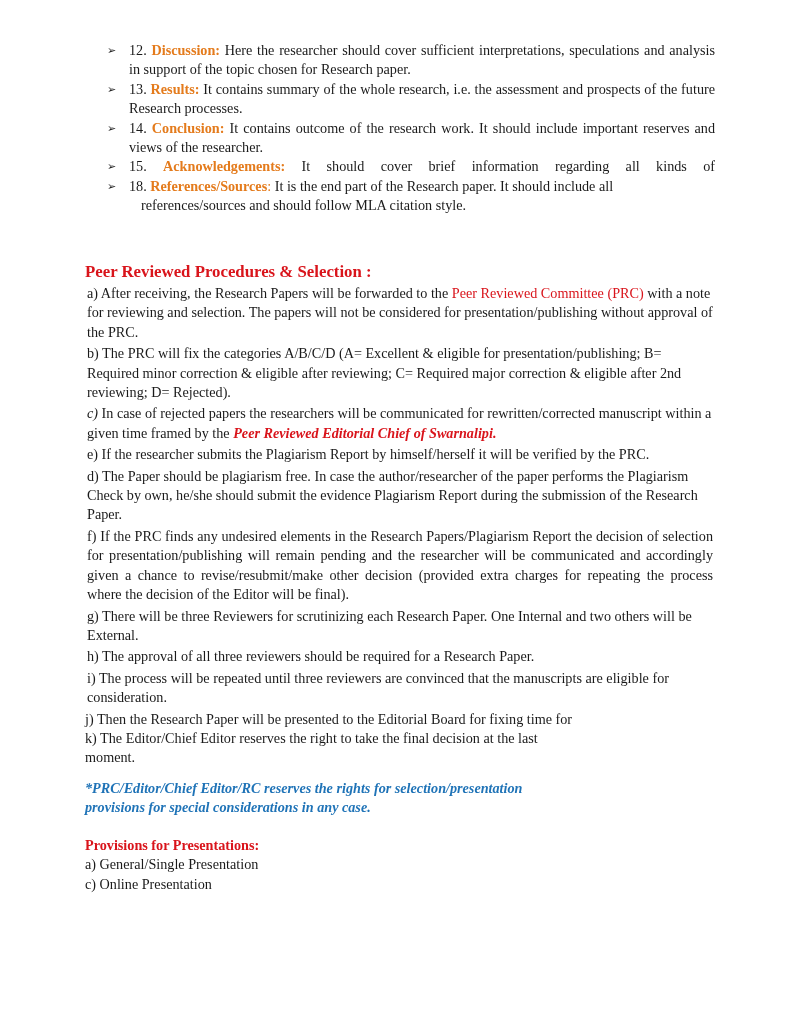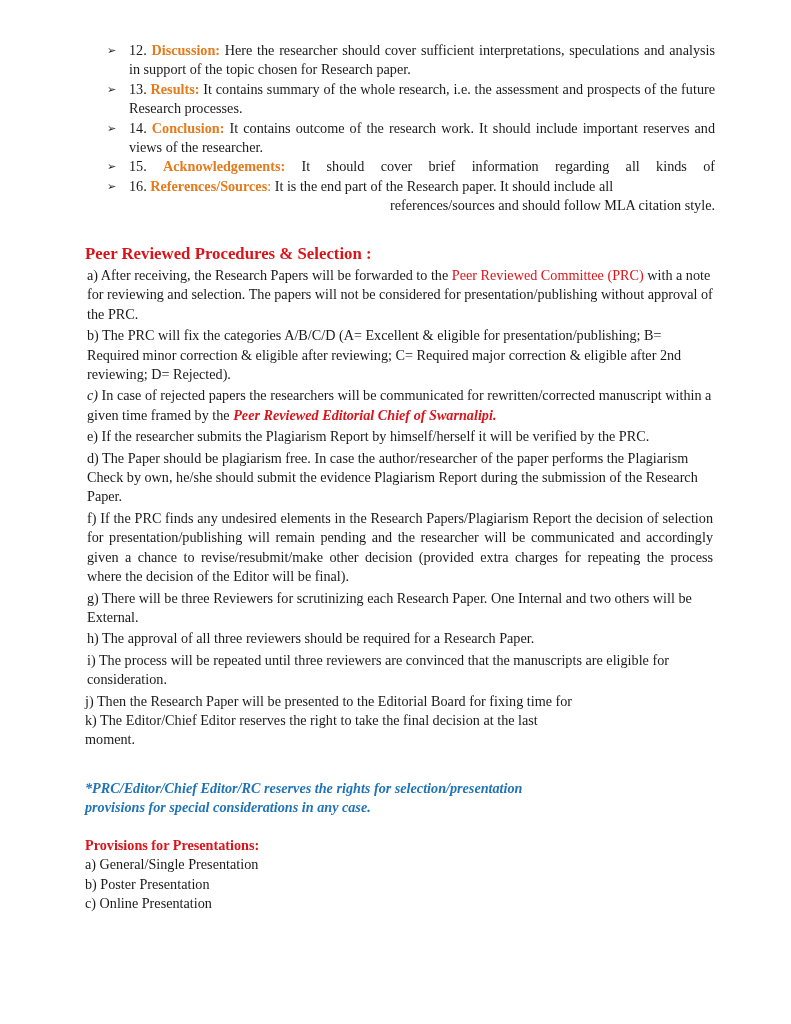--- a/index.html
+++ b/index.html
@@ -114,26 +114,26 @@
       <span class="bullet">➢</span>
       <span>14.</span>
       <span class="orange">Conclusion:</span><span> It contains outcome of the research work. It should include important reserves and views of the researcher.</span>
     </li>
     <li>
       <span class="bullet">➢</span>
       <div class="justify-spread"><span>15.</span> <span class="orange">Acknowledgements:</span><span> It should cover brief information regarding all kinds of</span></div>
     </li>
     <li>
       <span class="bullet">➢</span>
-      <div style="text-align:left;"><span>16.</span> <span class="orange">References/Sources</span><span class="orange-plain">:</span><span> It is the end part of the Research paper. It should include all</span></div>
-      <div style="text-align:right;">references/sources and should follow MLA citation style.</div>
+      <div style="text-align:left;"><span>18.</span> <span class="orange">References/Sources</span><span class="orange-plain">:</span><span> It is the end part of the Research paper. It should include all</span></div>
+      <div style="text-align:left;margin-left:12px;">references/sources and should follow MLA citation style.</div>
     </li>
   </ul>
 
-  <div class="sec" style="top:244px;">
+  <div class="sec" style="top:262px;">
     <div class="heading-red">Peer Reviewed Procedures &amp; Selection :</div>
     <p class="para"><span>a) After receiving, the Research Papers will be forwarded to the </span><span class="red-text">Peer Reviewed Committee (PRC)</span><span> with a note for reviewing and selection. The papers will not be considered for presentation/publishing without approval of the PRC.</span></p>
     <p class="para">b) The PRC will fix the categories A/B/C/D (A= Excellent &amp; eligible for presentation/publishing; B= Required minor correction &amp; eligible after reviewing; C= Required major correction &amp; eligible after 2nd reviewing; D= Rejected).</p>
     <p class="para"><span class="italic">c)</span><span> In case of rejected papers the researchers will be communicated for rewritten/corrected manuscript within a given time framed by the </span><span class="red-bold-italic">Peer Reviewed Editorial Chief of Swarnalipi.</span></p>
     <p class="para">e) If the researcher submits the Plagiarism Report by himself/herself it will be verified by the PRC.</p>
     <p class="para">d) The Paper should be plagiarism free. In case the author/researcher of the paper performs the Plagiarism Check by own, he/she should submit the evidence Plagiarism Report during the submission of the Research Paper.</p>
     <p class="para" style="text-align:justify;">f) If the PRC finds any undesired elements in the Research Papers/Plagiarism Report the decision of selection for presentation/publishing will remain pending and the researcher will be communicated and accordingly given a chance to revise/resubmit/make other decision (provided extra charges for repeating the process where the decision of the Editor will be final).</p>
     <p class="para">g) There will be three Reviewers for scrutinizing each Research Paper. One Internal and two others will be External.</p>
     <p class="para">h) The approval of all three reviewers should be required for a Research Paper.</p>
     <p class="para">i) The process will be repeated until three reviewers are convinced that the manuscripts are eligible for consideration.</p>
@@ -147,17 +147,16 @@
   </div>
 
   <div class="sec note-blue" style="top:779px;">
     <div>*PRC/Editor/Chief Editor/RC reserves the rights for selection/presentation</div>
     <div>provisions for special considerations in any case.</div>
   </div>
 
   <div class="sec" style="top:836px;">
     <div class="subheading-red">Provisions for Presentations:</div>
     <div>a) General/Single Presentation</div>
-    <div>b) Poster Presentation</div>
     <div>c) Online Presentation</div>
   </div>
 
 </div>
 
 </body></html>

